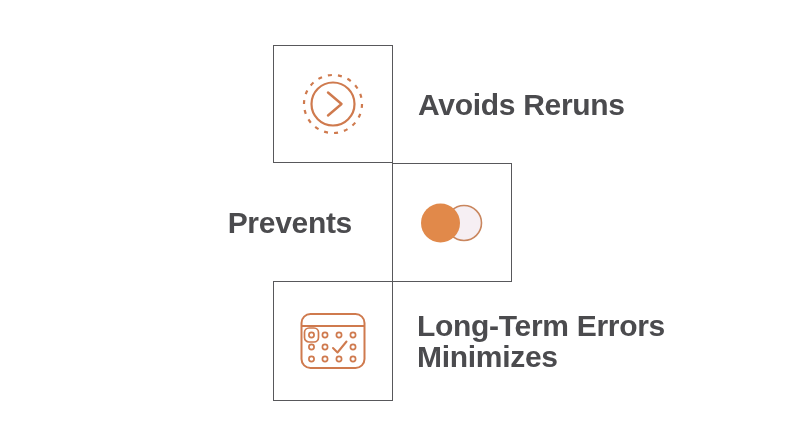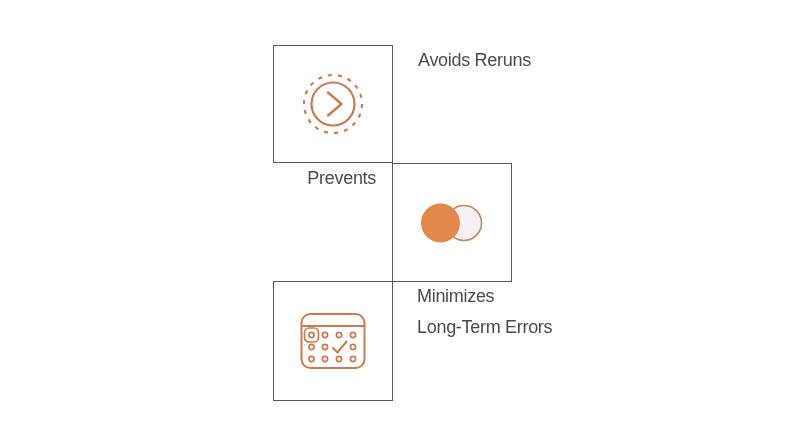--- a/index.html
+++ b/index.html
@@ -29,30 +29,30 @@
     justify-content: center;
   }
   .box-1 { left: 273px; top: 45px;  width: 120px; height: 118px; }
   .box-2 { left: 392px; top: 163px; width: 120px; height: 119px; }
   .box-3 { left: 273px; top: 281px; width: 120px; height: 120px; }
 
   .label {
     position: absolute;
     display: flex;
     flex-direction: column;
-    justify-content: flex-start;
+    justify-content: center;
     color: var(--text, #4b4b4e);
-    font-weight: 400;
-    font-size: 18px;
+    font-weight: 700;
+    font-size: 30px;
     line-height: 31px;
     letter-spacing: -0.3px;
     white-space: nowrap;
   }
   .label-1 { left: 418px; top: 45px;  height: 118px; }
-  .label-2 { right: 424px; top: 163px; height: 119px; align-items: flex-end; text-align: right; }
+  .label-2 { right: 448px; top: 163px; height: 119px; align-items: flex-end; text-align: right; }
   .label-3 { left: 417px; top: 281px; height: 120px; }
 
   svg { display: block; }
   .o-stroke {
     stroke: var(--accent-orange, #cf7a4e);
     fill: none;
   }
   .dash { stroke-dasharray: 4 6.1; }
   .o-fill {
     fill: var(--fill-orange, #e1894a);
@@ -105,17 +105,17 @@
 
   <div class="label label-1">
     <div>Avoids Reruns</div>
   </div>
 
   <div class="label label-2">
     <div>Prevents</div>
   </div>
 
   <div class="label label-3">
+    <div>Long-Term Errors</div>
     <div>Minimizes</div>
-    <div>Long-Term Errors</div>
   </div>
 
 </div>
 
 </body></html>

